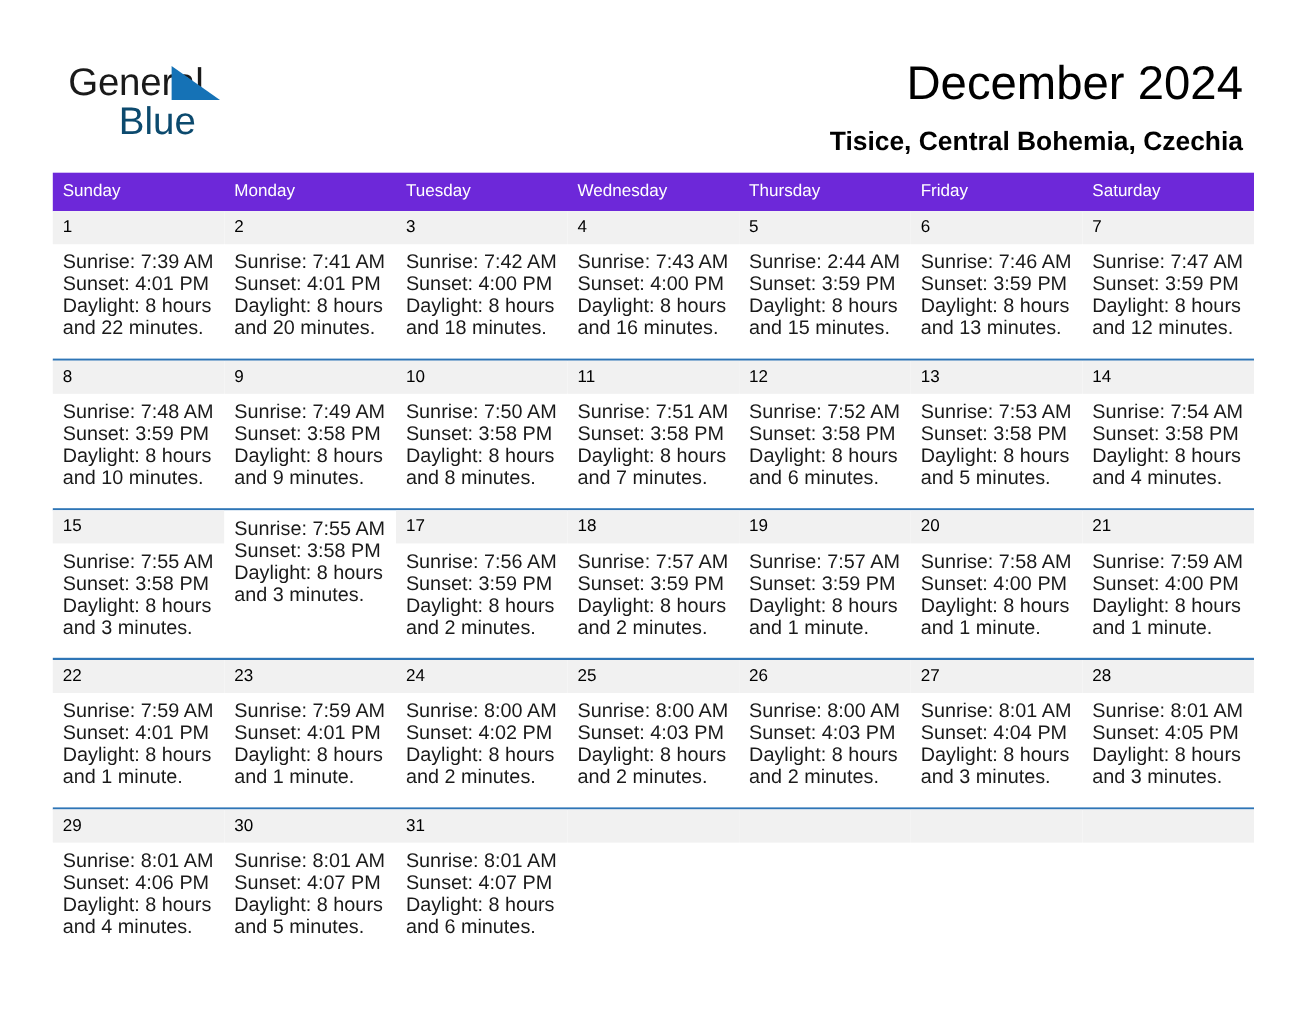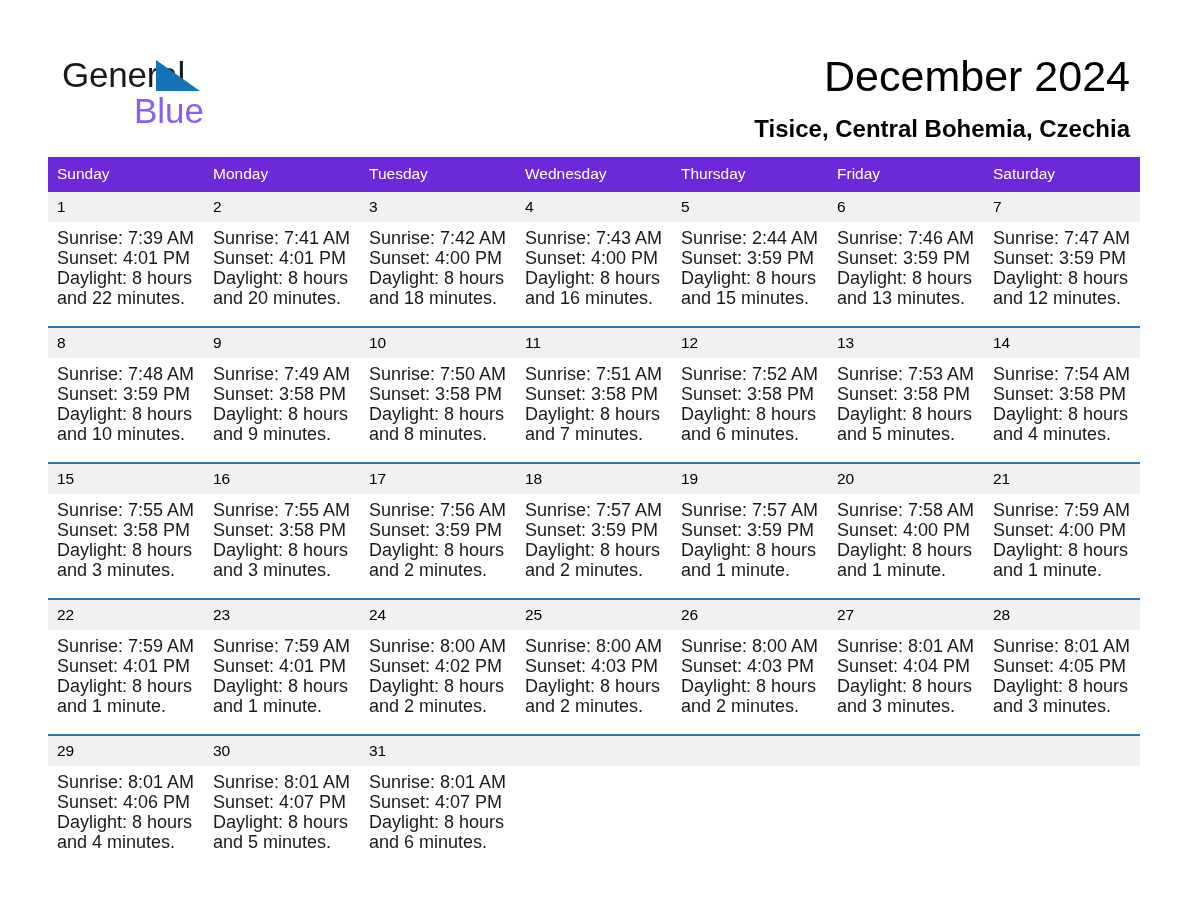--- a/index.html
+++ b/index.html
@@ -45,24 +45,24 @@
     left: 94px;
     top: 4px;
     width: 0;
     height: 0;
     border-left: 44px solid #1572b6;
     border-top: 31px solid transparent;
   }
   .brand-row2 {
     display: block;
     margin-top: -2px;
-    margin-left: 72px;
+    margin-left: 46px;
     font-size: 35px;
     line-height: 38px;
-    color: #8b5cf6;
+    color: #0c4a6e;
     font-weight: 400;
   }
   .title-block {
     position: absolute;
     right: 54px;
     top: 46px;
     text-align: right;
   }
   .cal-title {
     font-size: 43px;
@@ -284,21 +284,20 @@
         <div class="week">
           <div class="day">
             <div class="day-num">15</div>
             <div class="day-info">
               <div>Sunrise: 7:55 AM</div>
               <div>Sunset: 3:58 PM</div>
               <div class="dl">Daylight: 8 hours and 3 minutes.</div>
             </div>
           </div>
           <div class="day">
-            <div class="day-num">16</div>
             <div class="day-info">
               <div>Sunrise: 7:55 AM</div>
               <div>Sunset: 3:58 PM</div>
               <div class="dl">Daylight: 8 hours and 3 minutes.</div>
             </div>
           </div>
           <div class="day">
             <div class="day-num">17</div>
             <div class="day-info">
               <div>Sunrise: 7:56 AM</div>

